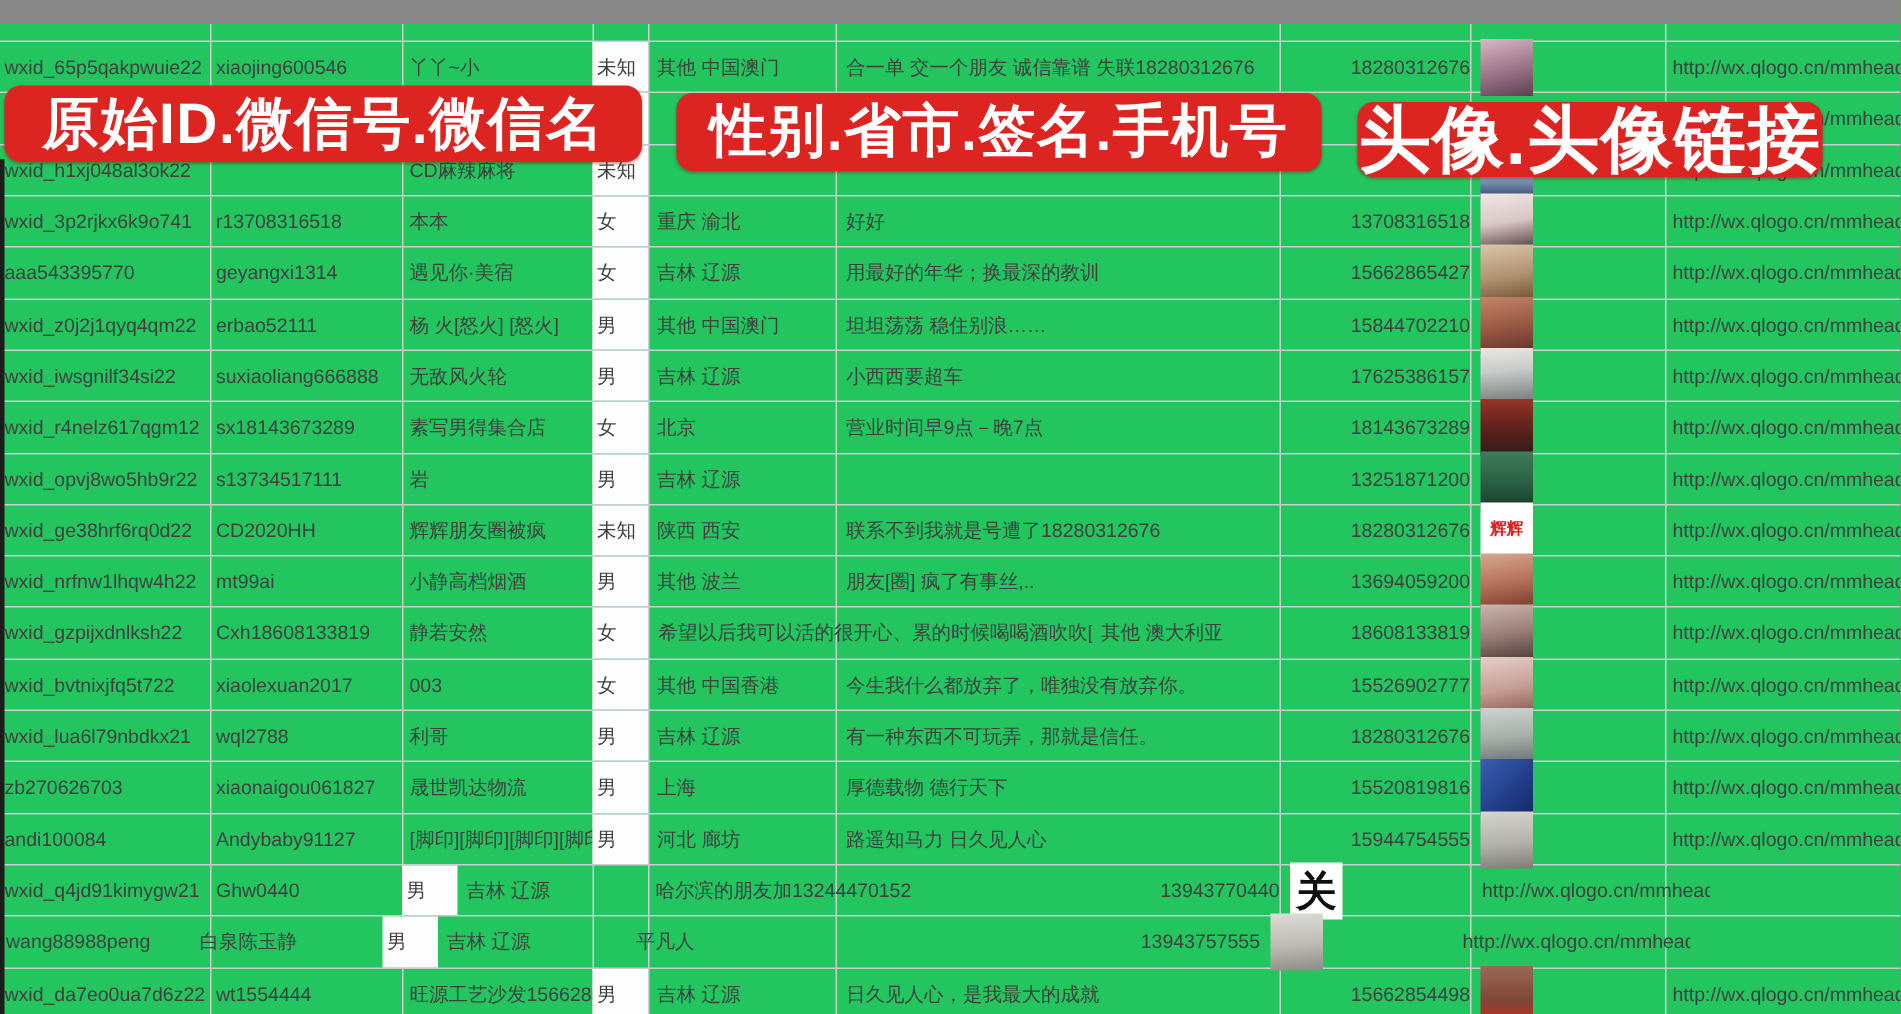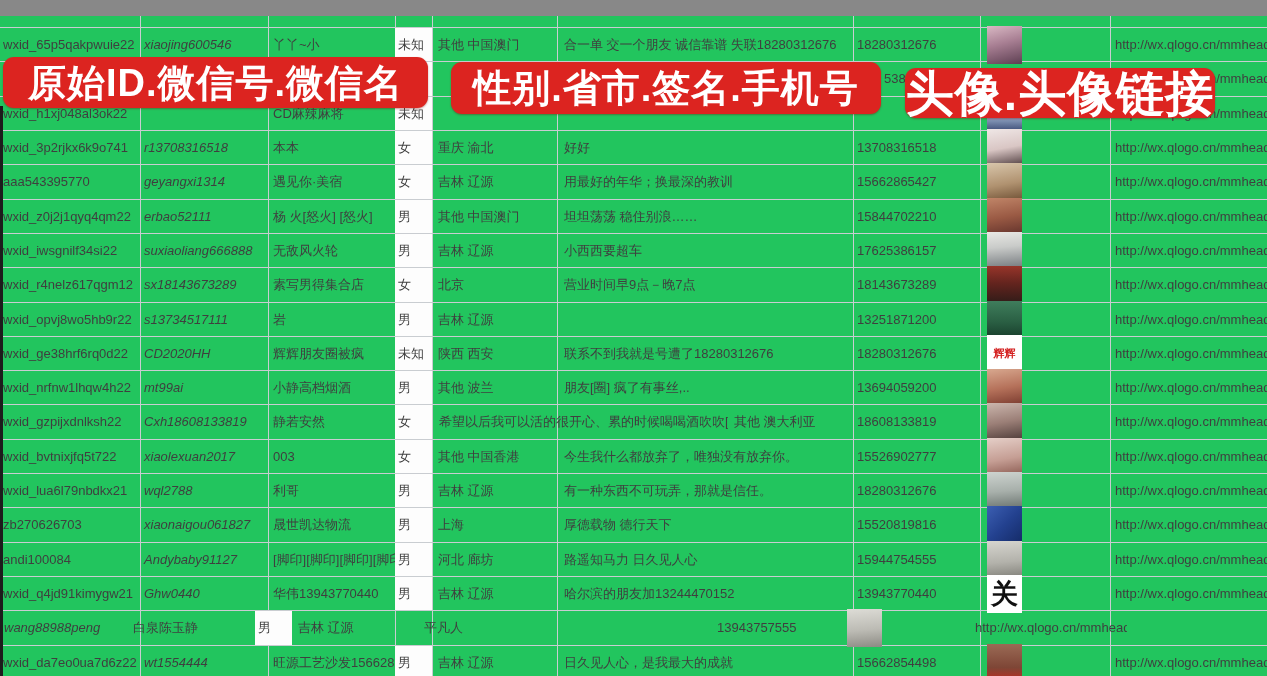--- a/index.html
+++ b/index.html
@@ -12,26 +12,26 @@
   }
   
   .vline{position:absolute;top:0;height:663px;width:1px;background:#c9cdd1;z-index:1;}
   .v1{left:140px}.v2{left:268px}.v3{left:395px}.v4{left:432px}
   .v5{left:557px}.v6{left:853px}.v7{left:980px}.v8{left:1110px}
   
   .rows{position:absolute;left:0;top:11px;width:1267px;border-top:1px solid #c9cdd1;z-index:2;}
   .row{position:relative;display:flex;height:34.32px;border-bottom:1px solid #c9cdd1;background:transparent;}
   .cell{height:100%;line-height:33px;font-size:13px;white-space:nowrap;overflow:hidden;position:relative;}
   .c-wxid{width:140px;padding-left:3px;}
-  .c-alias{width:128px;padding-left:4px;font-style:italic;}
+  .c-alias{width:128px;padding-left:4px;}
   .c-nick{width:127px;padding-left:5px;overflow:visible;}
   .c-gender{width:37px;padding-left:3px;background:#fdfdfd;}
   .c-prov{width:125px;padding-left:6px;}
   .c-sig{width:296px;padding-left:7px;}
-  .c-phone{width:127px;padding-left:4px;}
+  .c-phone{width:127px;padding-left:4px;text-align:right;}
   .c-ava{width:130px;position:relative;overflow:visible;}
   .c-url{width:157px;padding-left:5px;}
   .ava-img{
     position:absolute;left:7px;top:-2px;width:35px;height:38px;z-index:3;
     display:flex;align-items:center;justify-content:center;
     font-weight:bold;overflow:hidden;
   }
   
   .banner{
     position:absolute;z-index:10;background:#dc2420;color:#ffffff;
@@ -285,21 +285,20 @@
     <div class="cell c-phone">15944754555</div>
     <div class="cell c-ava">
       <div class="ava-img" style="background: linear-gradient(175deg, rgb(214, 213, 207) 0%, rgb(179, 178, 171) 55%, rgb(126, 125, 118) 100%);"></div>
     </div>
     <div class="cell c-url">http://wx.qlogo.cn/mmhead</div>
   </div>
 
   <div class="row">
     <div class="cell c-wxid">wxid_q4jd91kimygw21</div>
     <div class="cell c-alias">Ghw0440</div>
-    <div class="cell c-nick">华伟13943770440</div>
     <div class="cell c-gender">男</div>
     <div class="cell c-prov">吉林 辽源</div>
     <div class="cell c-sig">哈尔滨的朋友加13244470152</div>
     <div class="cell c-phone">13943770440</div>
     <div class="cell c-ava">
       <div class="ava-img" style="background: rgb(255, 255, 255); color: rgb(16, 16, 16); font-size: 27px;">关</div>
     </div>
     <div class="cell c-url">http://wx.qlogo.cn/mmhead</div>
   </div>
 

